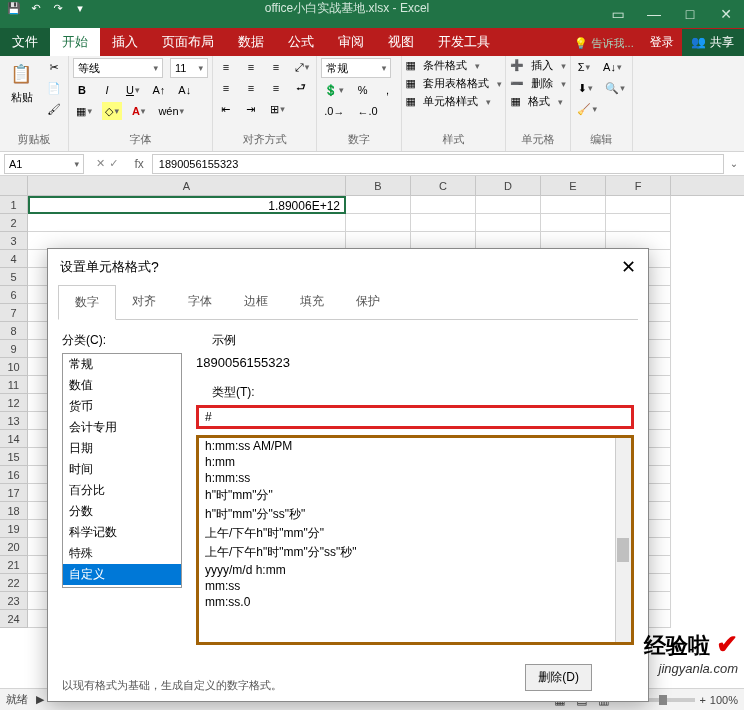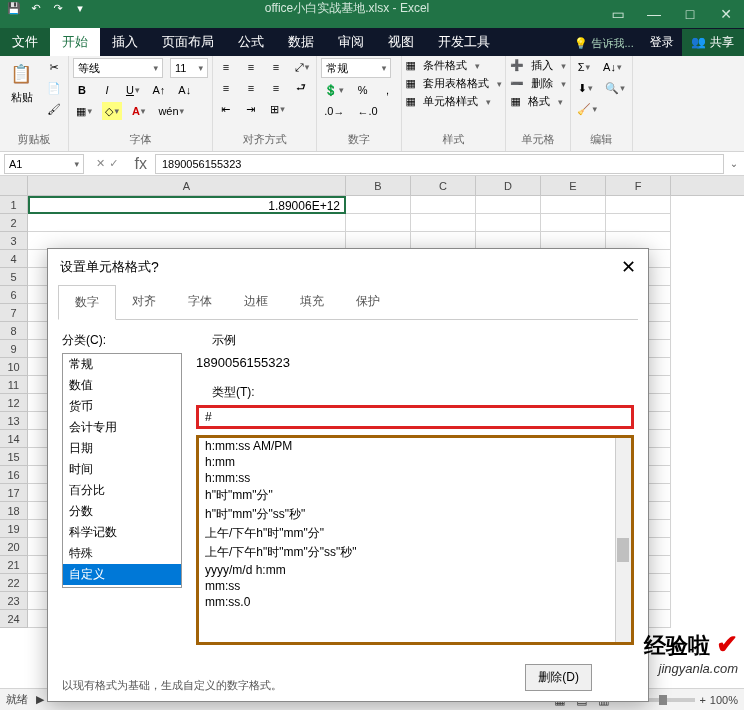--- a/index.html
+++ b/index.html
@@ -5,21 +5,21 @@
 * { box-sizing: border-box; margin: 0; padding: 0; font-family: "Microsoft YaHei", sans-serif; }
 body { width: 744px; height: 710px; overflow: hidden; background: #fff; position: relative; }
 
 .titlebar { height: 28px; background: #217346; display: flex; color: #fff; font-size: 12px; }
 .titlebar .qat { display: flex; gap: 6px; padding: 0 6px; }
 .titlebar .qat-icon { width: 16px; height: 16px; display: flex; align-items: center; justify-content: center; font-size: 11px; }
 .titlebar .title { flex: 1; text-align: center; color: #d4e8dc; }
 .titlebar .winbtns { display: flex; }
 .titlebar .winbtn { width: 36px; height: 28px; display: flex; align-items: center; justify-content: center; font-size: 14px; color: #d4e8dc; }
 
-.tabbar { height: 28px; background: #0f172a; display: flex; align-items: flex-end; color: #fff; font-size: 13px; justify-content: flex-end; }
+.tabbar { height: 28px; background: #b91c1c; display: flex; align-items: flex-end; color: #fff; font-size: 13px; justify-content: flex-end; }
 .tabbar .tab { padding: 5px 12px; cursor: pointer; }
 .tabbar .tab.active { background: #fff; color: #217346; }
 .tabbar .tab.file { background: #185c37; }
 .tabbar .spacer { flex: 1; }
 .tabbar .tell { color: #a8d0b9; font-size: 11px; padding: 5px 8px; }
 .tabbar .login { padding: 5px 8px; font-size: 12px; }
 .tabbar .share { background: #185c37; padding: 5px 10px; font-size: 12px; }
 
 .ribbon { height: 96px; background: #f3f3f3; border-bottom: 1px solid #d4d4d4; display: flex; font-size: 11px; }
 .ribbon-group { border-right: 1px solid #ddd; display: flex; flex-direction: column; padding: 2px 4px; }
@@ -31,21 +31,21 @@
 .row { display: flex; gap: 7px; align-items: center; }
 .small-btn { min-width: 18px; height: 18px; border: 1px solid transparent; display: flex; align-items: center; justify-content: center; font-size: 11px; padding: 0 2px; }
 .combo { height: 20px; border: 1px solid #ccc; background: #fff; display: flex; align-items: center; padding: 0 4px; font-size: 11px; }
 .combo .arrow { margin-left: auto; font-size: 9px; color: #666; }
 .dd { font-size: 9px; color: #666; margin-left: 1px; }
 
 .namebox-bar { height: 24px; background: #fff; border-bottom: 1px solid #d4d4d4; display: flex; align-items: center; }
 .namebox { width: 80px; height: 20px; border: 1px solid #ccc; margin: 0 4px; padding: 0 4px; font-size: 11px; display: flex; align-items: center; }
 .namebox .arrow { margin-left: auto; font-size: 9px; color: #666; }
 .fx-btns { display: flex; gap: 4px; padding: 0 8px; font-size: 11px; color: #888; }
-.fx-label { font-size: 16px; padding: 0 8px; color: #666; }
+.fx-label { font-size: 12px; padding: 0 8px; color: #666; }
 .formula-bar { flex: 1; height: 20px; border: 1px solid #ccc; padding: 0 6px; font-size: 11px; display: flex; align-items: center; }
 .expand-btn { width: 20px; text-align: center; font-size: 10px; color: #666; }
 
 .grid-area { position: relative; height: 500px; background: #fff; }
 .col-headers { display: flex; height: 20px; background: #e6e6e6; border-bottom: 1px solid #c6c6c6; }
 .corner { width: 28px; border-right: 1px solid #c6c6c6; background: #e6e6e6; }
 .col-h { border-right: 1px solid #c6c6c6; text-align: center; font-size: 11px; line-height: 20px; color: #444; }
 .col-h.A { width: 318px; }
 .col-h.oth { width: 65px; }
 .grid-rows { }
@@ -109,22 +109,22 @@
     <div class="winbtn">□</div>
     <div class="winbtn">✕</div>
   </div>
 </div>
 
 <div class="tabbar">
   <div class="tab file">文件</div>
   <div class="tab active">开始</div>
   <div class="tab">插入</div>
   <div class="tab">页面布局</div>
+  <div class="tab">数据</div>
   <div class="tab">公式</div>
-  <div class="tab">数据</div>
   <div class="tab">审阅</div>
   <div class="tab">视图</div>
   <div class="tab">开发工具</div>
   <div class="spacer"></div>
   <div class="tell"><span>💡</span> <span>告诉我...</span></div>
   <div class="login">登录</div>
   <div class="share">👥 <span>共享</span></div>
 </div>
 
 <div class="ribbon">

